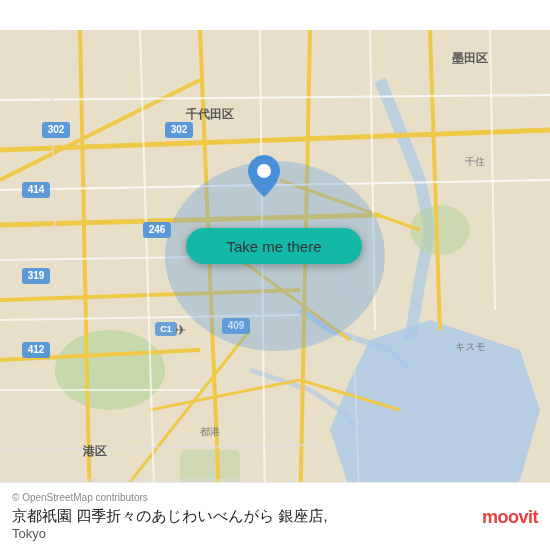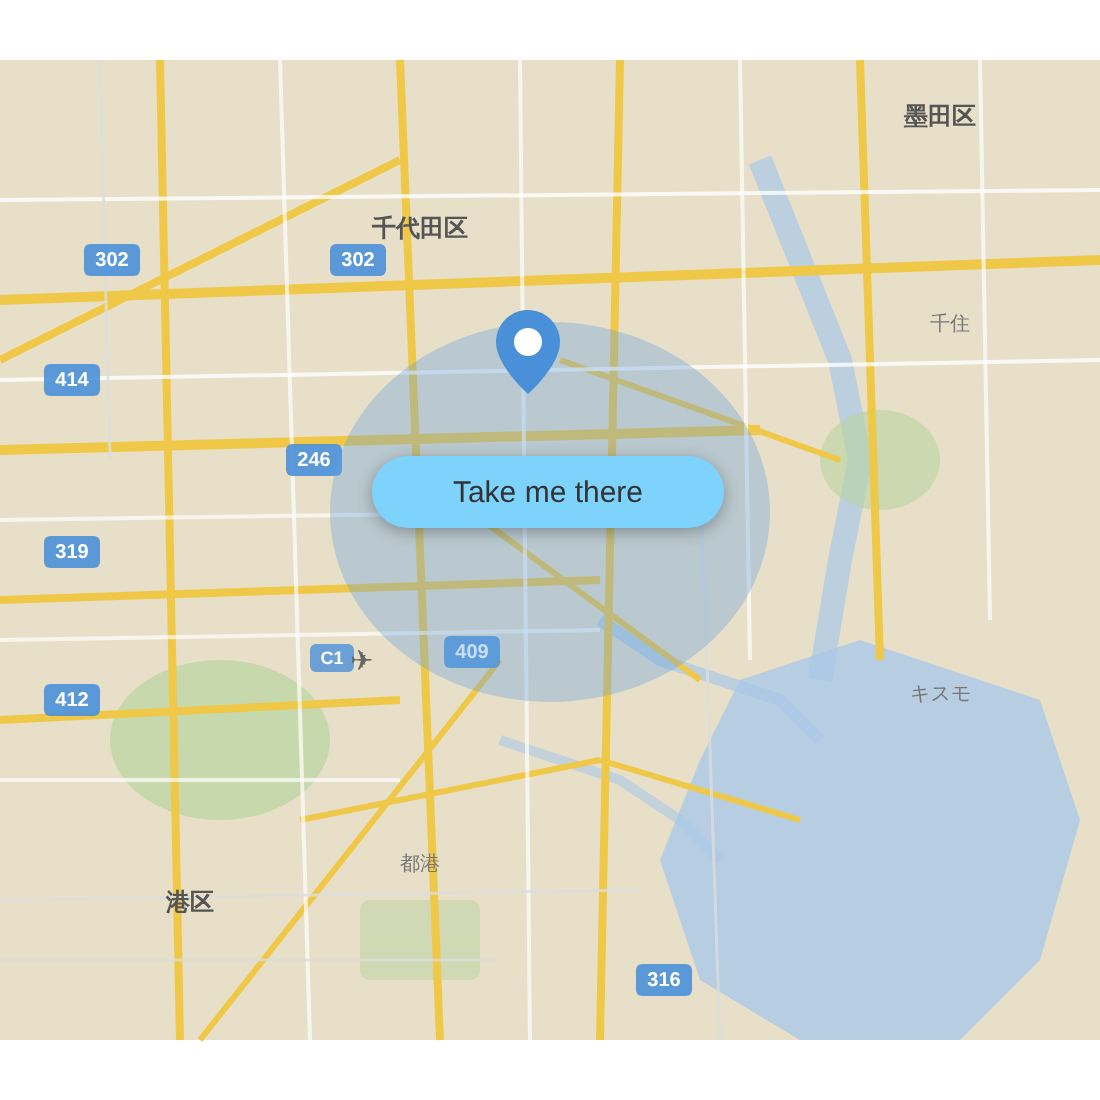--- a/index.html
+++ b/index.html
@@ -39,21 +39,21 @@
       pointer-events: none;
     }
 
     
     #take-me-there-btn {
       position: absolute;
       top: 228px;
       left: 186px;
       width: 176px;
       height: 36px;
-      background: #7dd3fc;
+      background: #14b8a6;
       border: none;
       border-radius: 20px;
       box-shadow: 0 2px 8px rgba(0,0,0,0.3);
       cursor: pointer;
       display: flex;
       align-items: center;
       justify-content: center;
       font-size: 15px;
       font-weight: 500;
       color: #333;
@@ -215,14 +215,23 @@
 
   <div id="map-pin">
     <svg width="32" height="42" viewBox="0 0 32 42" xmlns="http://www.w3.org/2000/svg">
       <path d="M16 0 C7.16 0 0 7.16 0 16 C0 28 16 42 16 42 C16 42 32 28 32 16 C32 7.16 24.84 0 16 0 Z" fill="#4a90d9"></path>
       <circle cx="16" cy="16" r="7" fill="white"></circle>
     </svg>
   </div>
 
   <button id="take-me-there-btn">Take me there</button>
 
+  <div id="bottom-bar">
+    <div id="copyright-line">© OpenStreetMap contributors</div>
+    <div id="location-title">京都祇園 四季折々のあじわいべんがら 銀座店,</div>
+    <div id="location-subtitle">Tokyo</div>
+
+    <div id="moovit-logo">
+      <span class="moovit-text">moovit</span>
+    </div>
+  </div>
 
 </div>
 
 </body></html>

